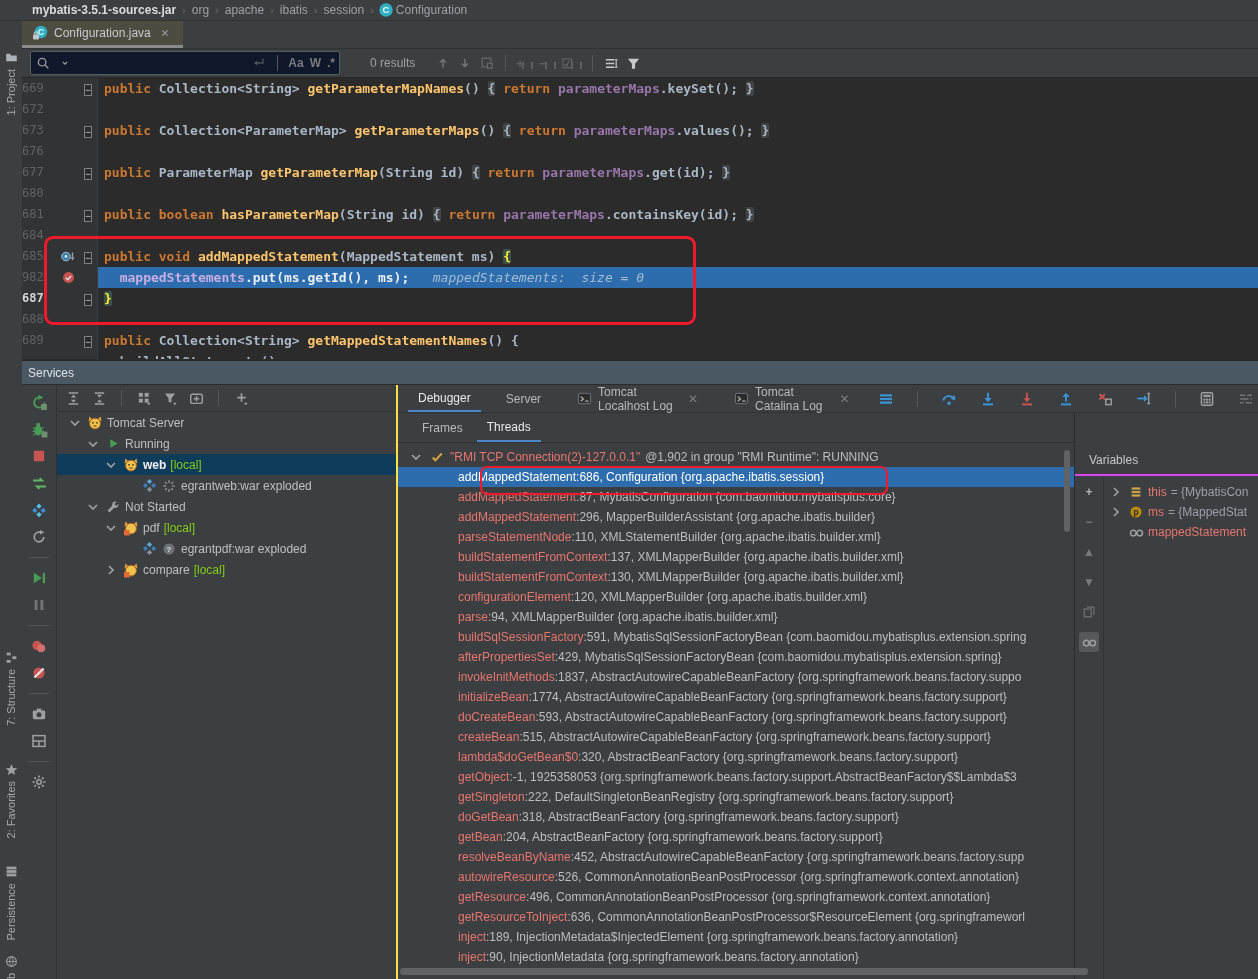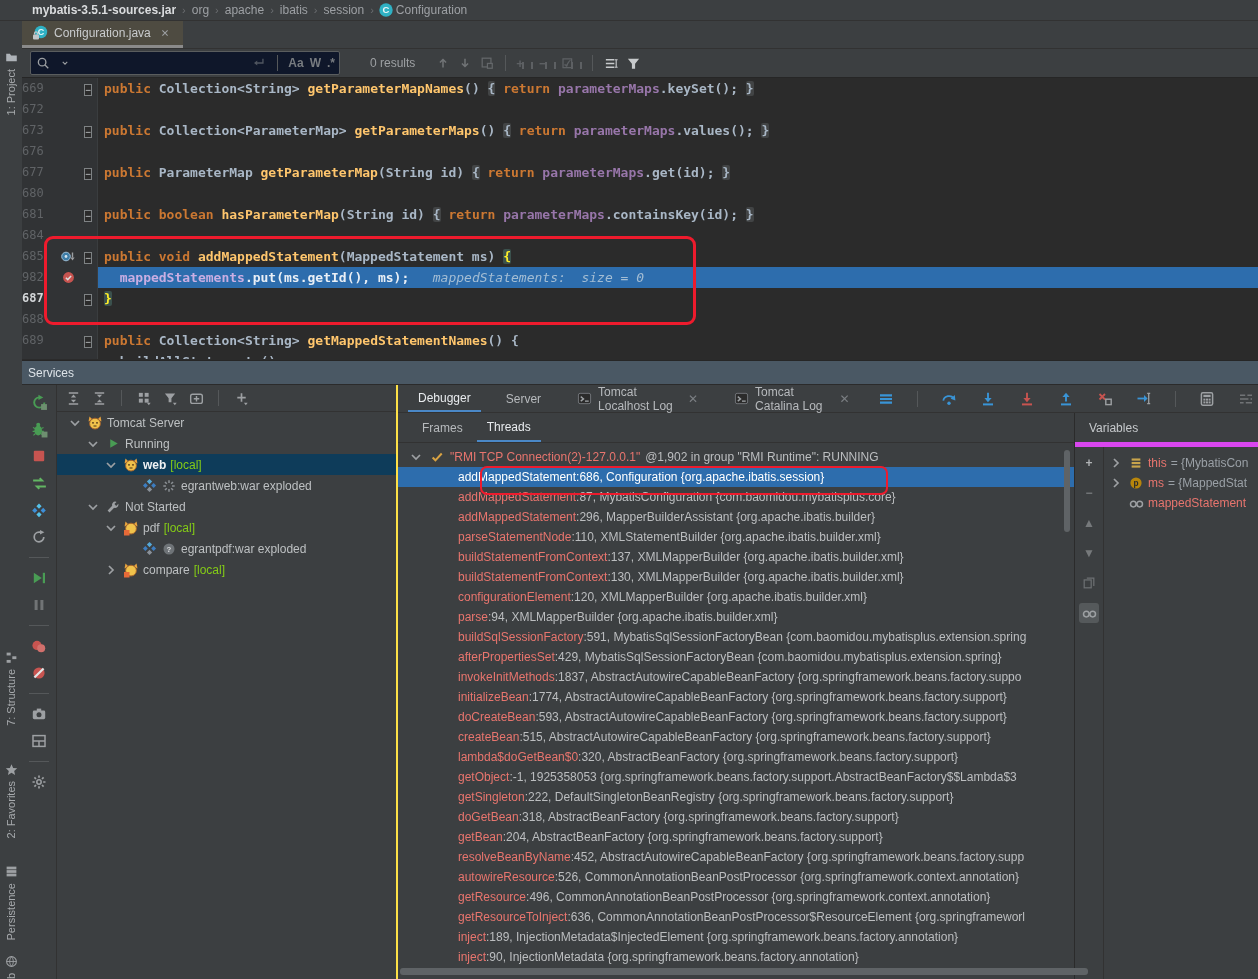--- a/index.html
+++ b/index.html
@@ -100,21 +100,21 @@
   .tname{color:#e8756e;}
   .trest{color:#bcbec0;}
   .frow{height:20px;line-height:20px;padding-left:60px;white-space:nowrap;overflow:hidden;}
   .frow .fm{color:#e8756e;}
   .frow .fl{color:#bcbec0;}
   .frow.selected{background:#2d6dad;}
   .frow.selected .fm,.frow.selected .fl{color:#ffffff;}
   
   #vars-pane{width:183px;border-left:1px solid #2b2b2b;display:flex;flex-direction:column;}
   #vars-header{height:29px;display:flex;align-items:center;padding-left:14px;
-               border-bottom:5px solid #d946ef;color:#c6c9cc;}
+               border-bottom:2px solid #d946ef;color:#c6c9cc;margin-top:32px;}
   #vars-body{flex:1;display:flex;min-height:0;}
   #vars-toolbar{width:28px;border-right:1px solid #323232;display:flex;flex-direction:column;
                 align-items:center;padding-top:6px;gap:10px;}
   .vtb{width:20px;height:20px;display:flex;align-items:center;justify-content:center;
        color:#b0b3b5;font-weight:bold;}
   .vtb.toggled{background:#55595b;border-radius:3px;}
   .vtb.dim{opacity:.5;}
   #vars-rows{flex:1;padding-top:6px;overflow:hidden;}
   .vrow{height:20px;line-height:20px;display:flex;align-items:center;gap:4px;
         padding-left:4px;white-space:nowrap;overflow:hidden;}

